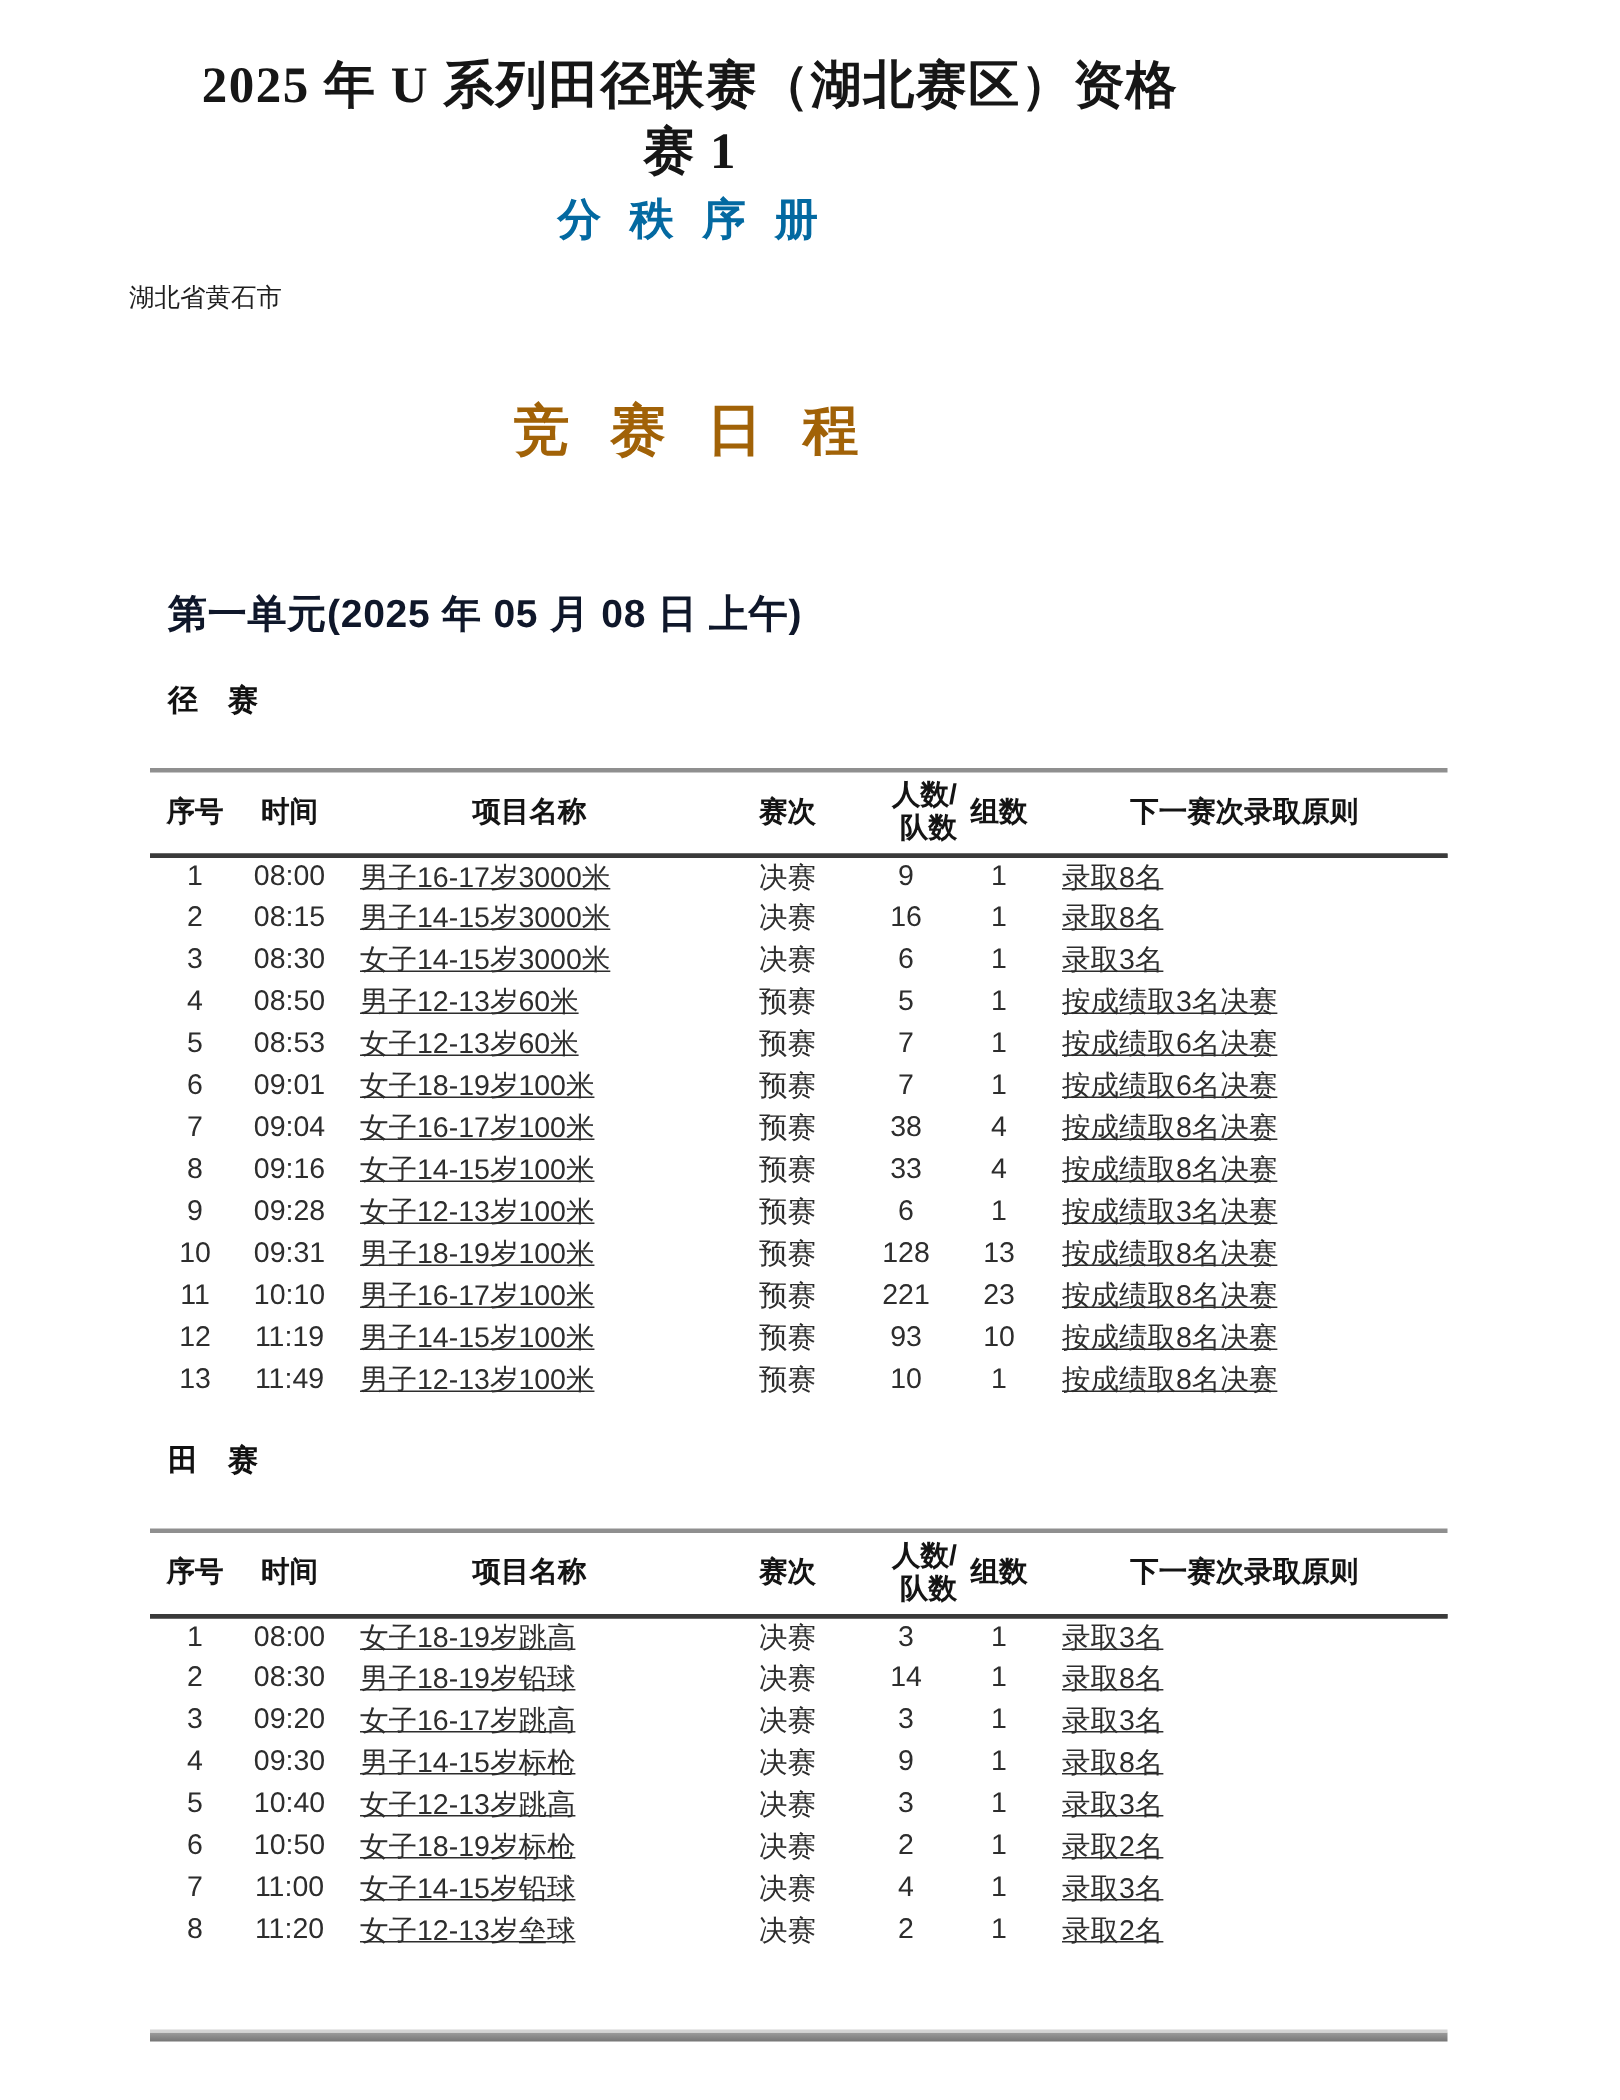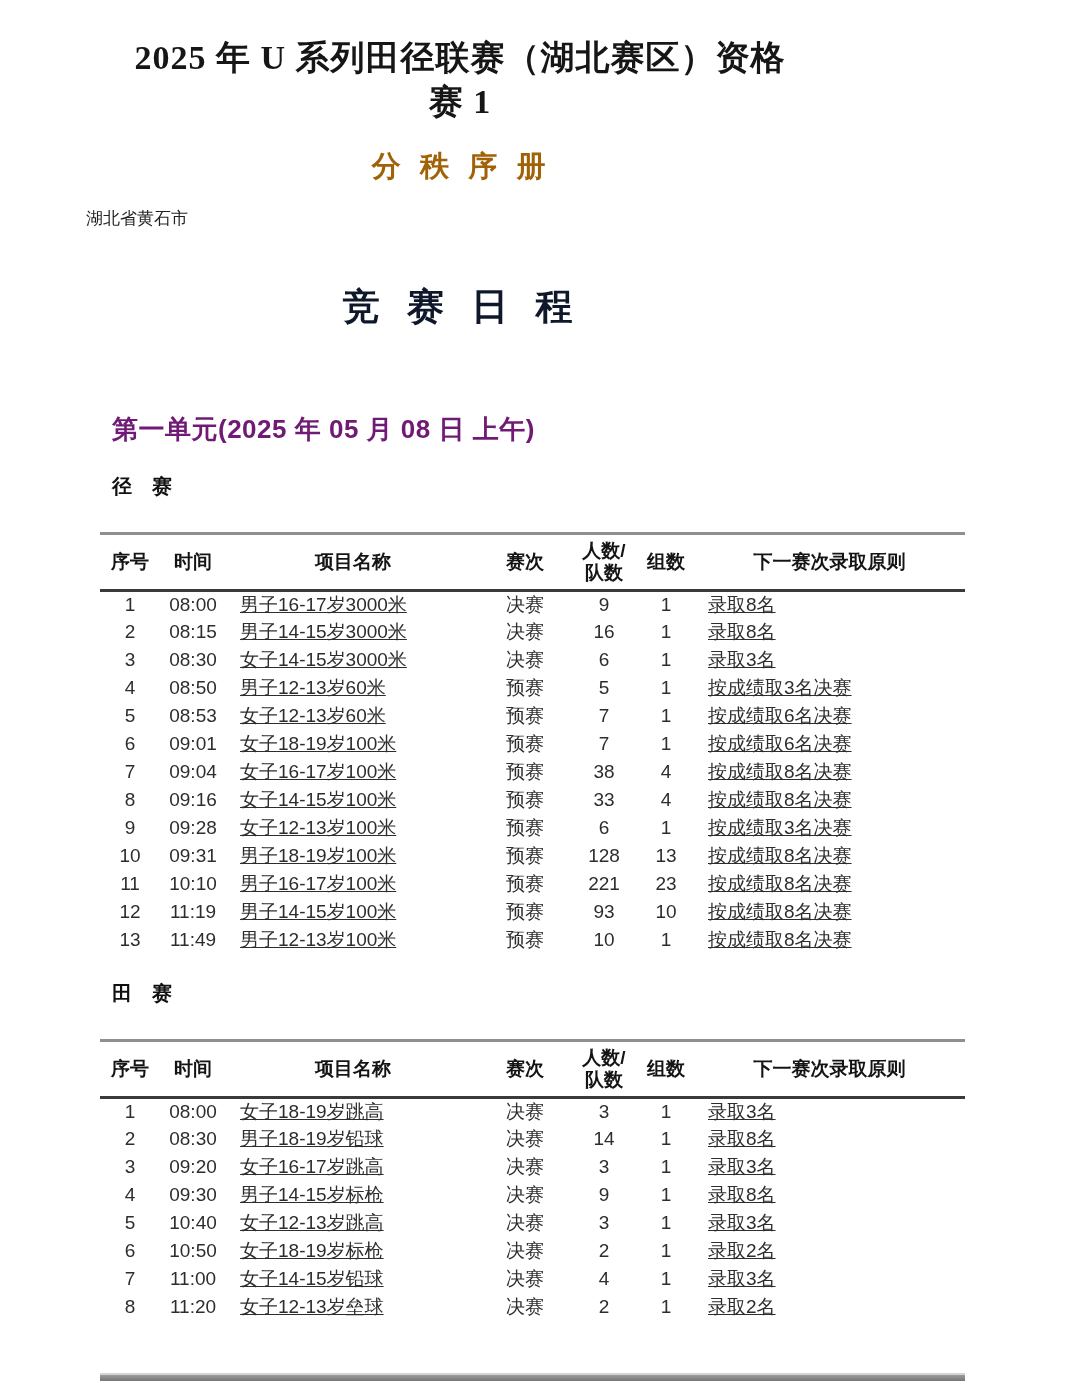--- a/index.html
+++ b/index.html
@@ -20,46 +20,46 @@
     font-weight: 700;
     font-size: 34px;
     line-height: 1.28;
     color: #161616;
     letter-spacing: 1px;
   }
   .doc-subtitle {
     font-family: "Liberation Serif", serif;
     font-weight: 700;
     font-size: 29px;
-    color: #a16207;
-    margin-top: 24px;
+    color: #0369a1;
+    margin-top: 4px;
     letter-spacing: 3px;
     word-spacing: 6px;
   }
   .location-line {
     margin: 20px 0 0 86px;
     font-family: "Liberation Serif", serif;
     font-size: 17px;
     color: #1f1f1f;
   }
   .schedule-heading {
     text-align: center;
     margin-top: 52px;
     font-family: "Liberation Serif", serif;
     font-weight: 700;
     font-size: 37px;
-    color: #0f172a;
+    color: #a16207;
     letter-spacing: 5px;
     word-spacing: 8px;
   }
   .unit-heading {
     margin: 80px 0 0 112px;
     font-weight: 700;
     font-size: 26px;
-    color: #701a75;
+    color: #0f172a;
     letter-spacing: 0.5px;
   }
   .section-heading {
     margin: 26px 0 0 112px;
     font-weight: 700;
     font-size: 20px;
     color: #111111;
   }
   .section-heading.field-gap { }
 
@@ -84,21 +84,21 @@
   .sched-table td {
     font-size: 19px;
     color: #2d2d2d;
     height: 28px;
     vertical-align: middle;
     white-space: nowrap;
     overflow: hidden;
   }
   .c { text-align: center; }
   .l { text-align: left; padding-left: 14px; text-decoration: underline; }
-  .count-head-line { display: block; }
+  .count-head-line { display: block; text-align: right; }
 
   
   .bottom-rule {
     margin: 52px 0 0 100px;
     width: 865px;
     height: 8px;
     border-top: 2px solid #d4d4d4;
     background: linear-gradient(#9c9c9c, #757575);
   }
 </style>

